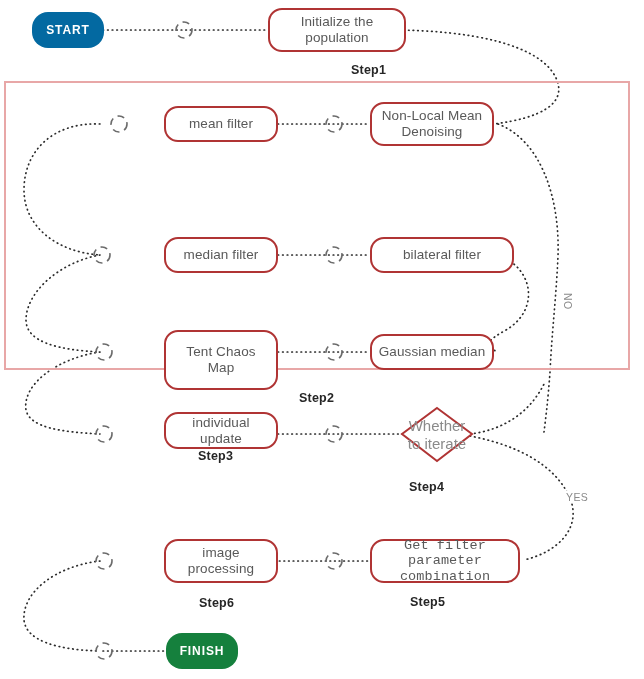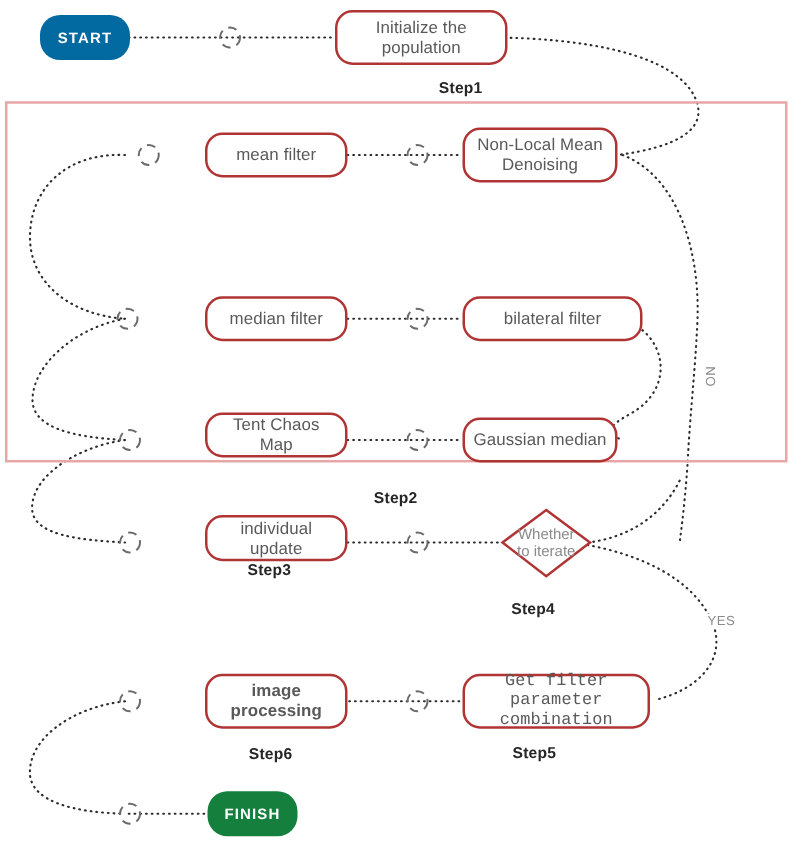--- a/index.html
+++ b/index.html
@@ -91,21 +91,21 @@
   .diamond-wrap {
     position: absolute;
     z-index: 3;
     display: flex;
     align-items: center;
     justify-content: center;
   }
   .diamond-text {
     position: relative;
     color: #8a8a8a;
-    font-size: 12px;
+    font-size: 15px;
     line-height: 1.15;
     text-align: center;
     z-index: 2;
     white-space: nowrap;
   }
 </style>
 </head>
 <body>
 
 <div id="canvas">
@@ -191,41 +191,41 @@
   </div>
 
   <div class="node" style="left:164px; top:237px; width:114px; height:36px;">
     <span style="white-space:pre-line;">median filter</span>
   </div>
 
   <div class="node" style="left:370px; top:237px; width:144px; height:36px;">
     <span style="white-space:pre-line;">bilateral filter</span>
   </div>
 
-  <div class="node" style="left:164px; top:330px; width:114px; height:36px;">
+  <div class="node" style="left:164px; top:330px; width:114px; height:60px;">
     <span style="white-space:pre-line;">Tent Chaos
 Map</span>
   </div>
 
   <div class="node" style="left:370px; top:334px; width:124px; height:36px;">
     <span style="white-space:pre-line;">Gaussian median</span>
   </div>
 
   <div class="node" style="left:164px; top:412px; width:114px; height:37px;">
     <span style="white-space:pre-line;">individual
 update</span>
   </div>
 
   <div class="node" style="left:370px; top:539px; width:150px; height:44px;">
     <span style="white-space:pre-line;font-family:Liberation Mono, monospace;">Get filter parameter
 combination</span>
   </div>
 
   <div class="node" style="left:164px; top:539px; width:114px; height:44px;">
-    <span style="white-space:pre-line;font-weight:bold;">image
+    <span style="white-space:pre-line;">image
 processing</span>
   </div>
 
   <div class="diamond-wrap" style="left:402px; top:408px; width:70px; height:53px;">
     <span class="diamond-text" style="white-space:pre-line;">Whether
 to iterate</span>
   </div>
 
   <div class="step-label" style="left:303px; top:63px;margin-left:48px;">
     <span>Step1</span>

